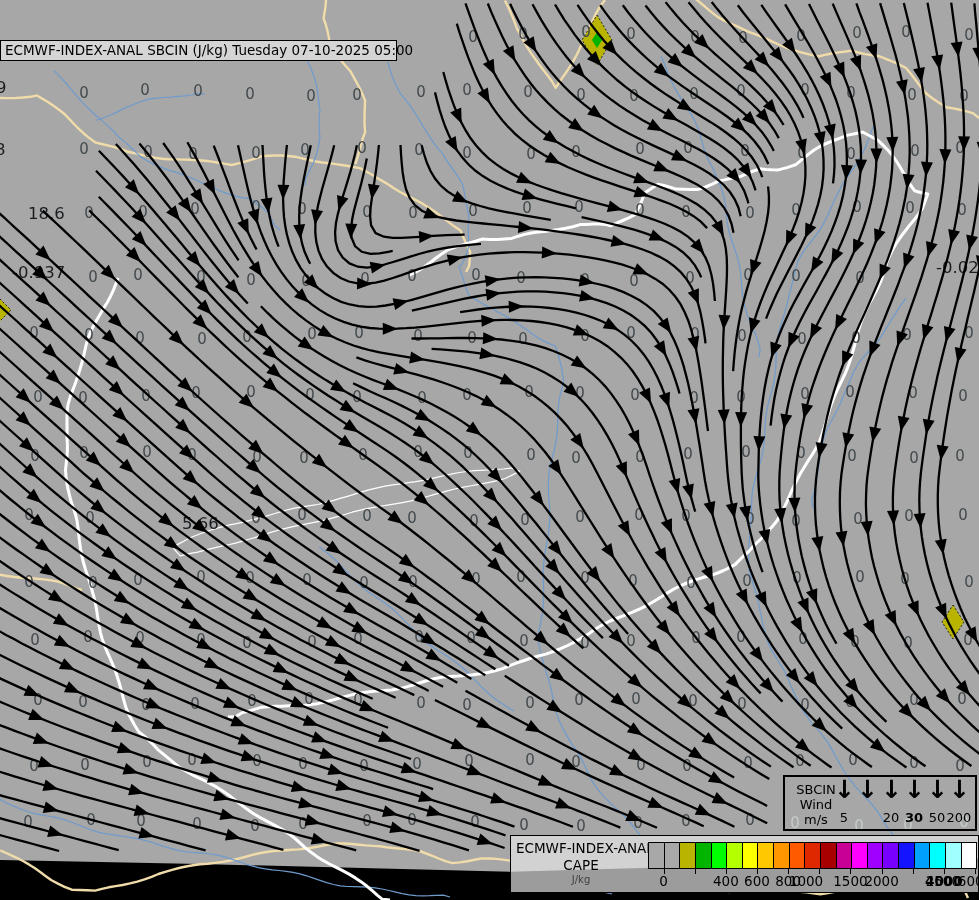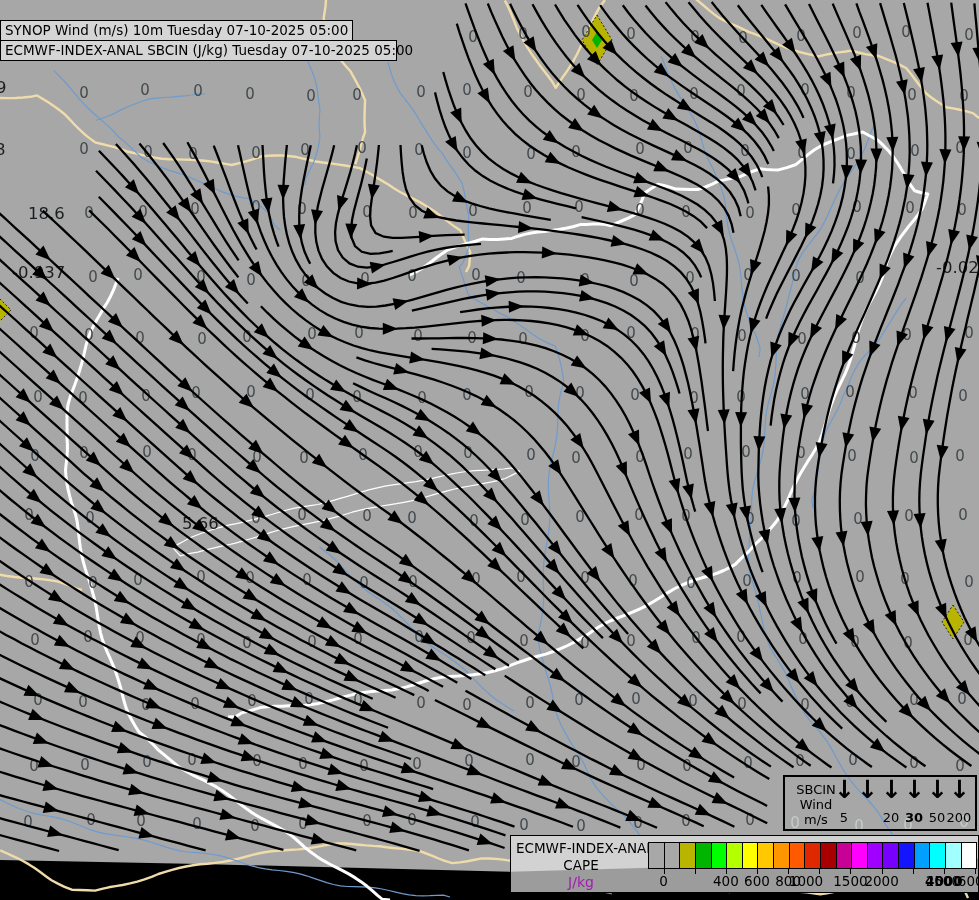--- a/index.html
+++ b/index.html
@@ -30,21 +30,21 @@
   #cape-legend{
     position:absolute;left:510px;top:835px;width:469px;height:58px;
     background:#d2d2d2;border:1px solid #000;box-sizing:border-box;z-index:4;
   }
   #cl-slant{position:absolute;left:0;top:0;right:0;bottom:0;background:#9c9c9c;
     clip-path:polygon(0 64%,100% 40%,100% 100%,0 100%);z-index:0;}
   .cl-line1{position:absolute;left:5px;top:4px;font-size:13.5px;color:#000;z-index:1;}
   .cl-line2{position:absolute;left:20px;top:21px;width:100px;text-align:center;
     font-size:13.5px;color:#000;z-index:1;}
   .cl-units{position:absolute;left:20px;top:38px;width:100px;text-align:center;
-    font-size:14px;color:#a21caf;z-index:1;}
+    font-size:10px;color:#404040;z-index:1;}
   #cl-bar{position:absolute;left:137px;top:6px;width:327px;height:25px;
     border:1px solid #000;display:flex;z-index:1;}
   #cl-bar .cell{flex:1;border-left:1px solid #000;}
   #cl-bar .cell:first-child{border-left:none;}
   .cl-tick{position:absolute;width:1px;height:6px;background:#000;top:32px;z-index:1;}
   .cl-ticklabel{position:absolute;top:37px;width:60px;text-align:center;
     font-size:13.5px;color:#000;z-index:1;}
 </style>
 </head>
 <body>
@@ -818,21 +818,20 @@
         <path d="M326.7,842.5 L310.7,844.4 L313.8,832.8 Z"></path>
         <path d="M58.4,789.3 L42.4,790.9 L45.7,779.4 Z"></path>
         <path d="M149.6,814.1 L133.6,816.0 L136.7,804.4 Z"></path>
         <path d="M240.9,838.5 L224.9,840.4 L228.0,828.8 Z"></path>
         <path d="M58.8,811.1 L42.7,813.0 L45.8,801.4 Z"></path>
         <path d="M154.4,836.7 L138.4,838.6 L141.5,827.0 Z"></path>
         <path d="M63.1,835.2 L47.1,837.1 L50.2,825.6 Z"></path>
       </g>
     </svg>
 
-  <div class="titlebox" id="t2">SYNOP Wind (m/s) 10m Tuesday 07-10-2025 05:00</div>
   <div class="titlebox" id="t3">ECMWF-INDEX-ANAL SBCIN (J/kg) Tuesday 07-10-2025 05:00</div>
 
   <div id="wind-legend">
     <div class="wl-title">
       <div>SBCIN</div>
       <div>Wind</div>
       <div>m/s</div>
     </div>
     <div id="wl-arrows">
         <div class="wl-arrow" style="left: 49px;">↓</div>

